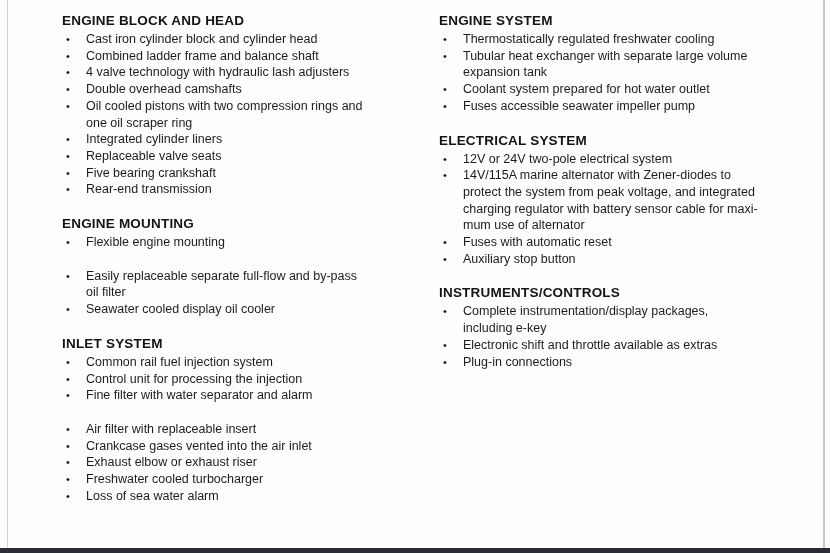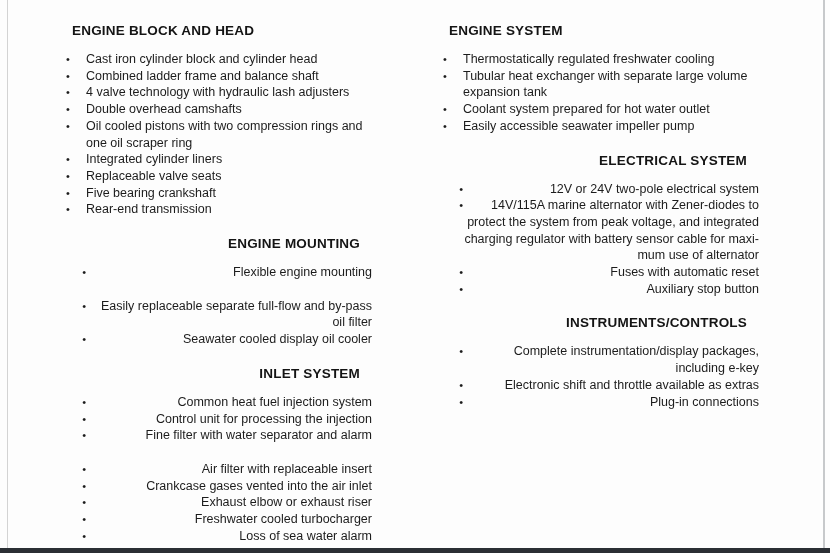--- a/index.html
+++ b/index.html
@@ -32,23 +32,23 @@
     bottom: 0;
     height: 5px;
   }
   .col {
     position: absolute;
     top: 10px;
   }
   .col-left  { left: 60px;  width: 312px; }
   .col-right { left: 437px; width: 322px; }
   .section { margin: 0; }
-  .section + .section { margin-top: 17px; text-align: right; }
+  .section + .section { margin-top: 17px; }
   .section-title {
-    margin: 12px;
+    margin: 2px;
     font-size: 13.5px;
     line-height: 17px;
     font-weight: bold;
     color: #141414;
     letter-spacing: 0.2px;
   }
   ul.bullets {
     list-style: none;
     margin: 0;
     padding: 0;
@@ -138,21 +138,21 @@
             <span class="dot">•</span>
             <span class="txt">Seawater cooled display oil cooler</span>
           </li>
         </ul>
       </div>
       <div class="section">
         <h2 class="section-title">INLET SYSTEM</h2>
         <ul class="bullets">
           <li class="bullet">
             <span class="dot">•</span>
-            <span class="txt">Common heat fuel injection system</span>
+            <span class="txt">Common rail fuel injection system</span>
           </li>
           <li class="bullet">
             <span class="dot">•</span>
             <span class="txt">Control unit for processing the injection</span>
           </li>
           <li class="bullet">
             <span class="dot">•</span>
             <span class="txt">Fine filter with water separator and alarm</span>
           </li>
         </ul>
@@ -193,21 +193,21 @@
           <li class="bullet">
             <span class="dot">•</span>
             <span class="txt">Tubular heat exchanger with separate large volume expansion tank</span>
           </li>
           <li class="bullet">
             <span class="dot">•</span>
             <span class="txt">Coolant system prepared for hot water outlet</span>
           </li>
           <li class="bullet">
             <span class="dot">•</span>
-            <span class="txt">Easily accessible seawater impeller pump</span>
+            <span class="txt">Fuses accessible seawater impeller pump</span>
           </li>
         </ul>
       </div>
       <div class="section">
         <h2 class="section-title">ELECTRICAL SYSTEM</h2>
         <ul class="bullets">
           <li class="bullet">
             <span class="dot">•</span>
             <span class="txt">12V or 24V two-pole electrical system</span>
           </li>

